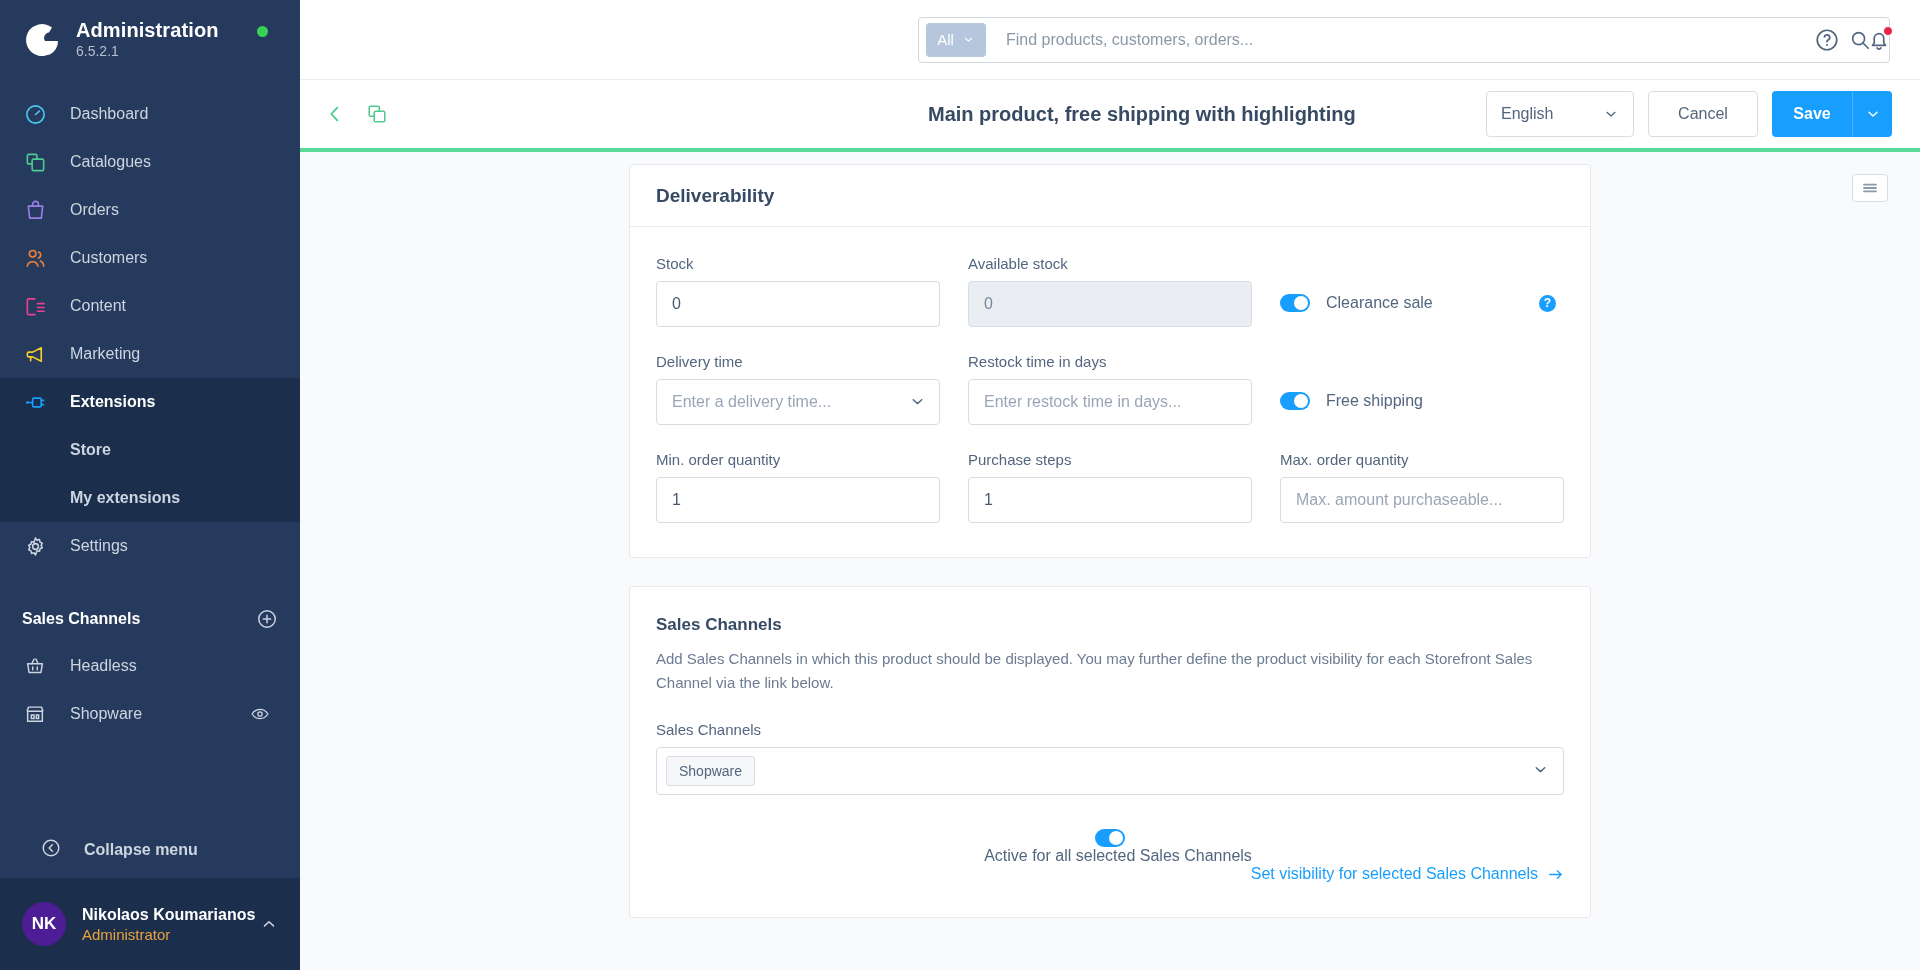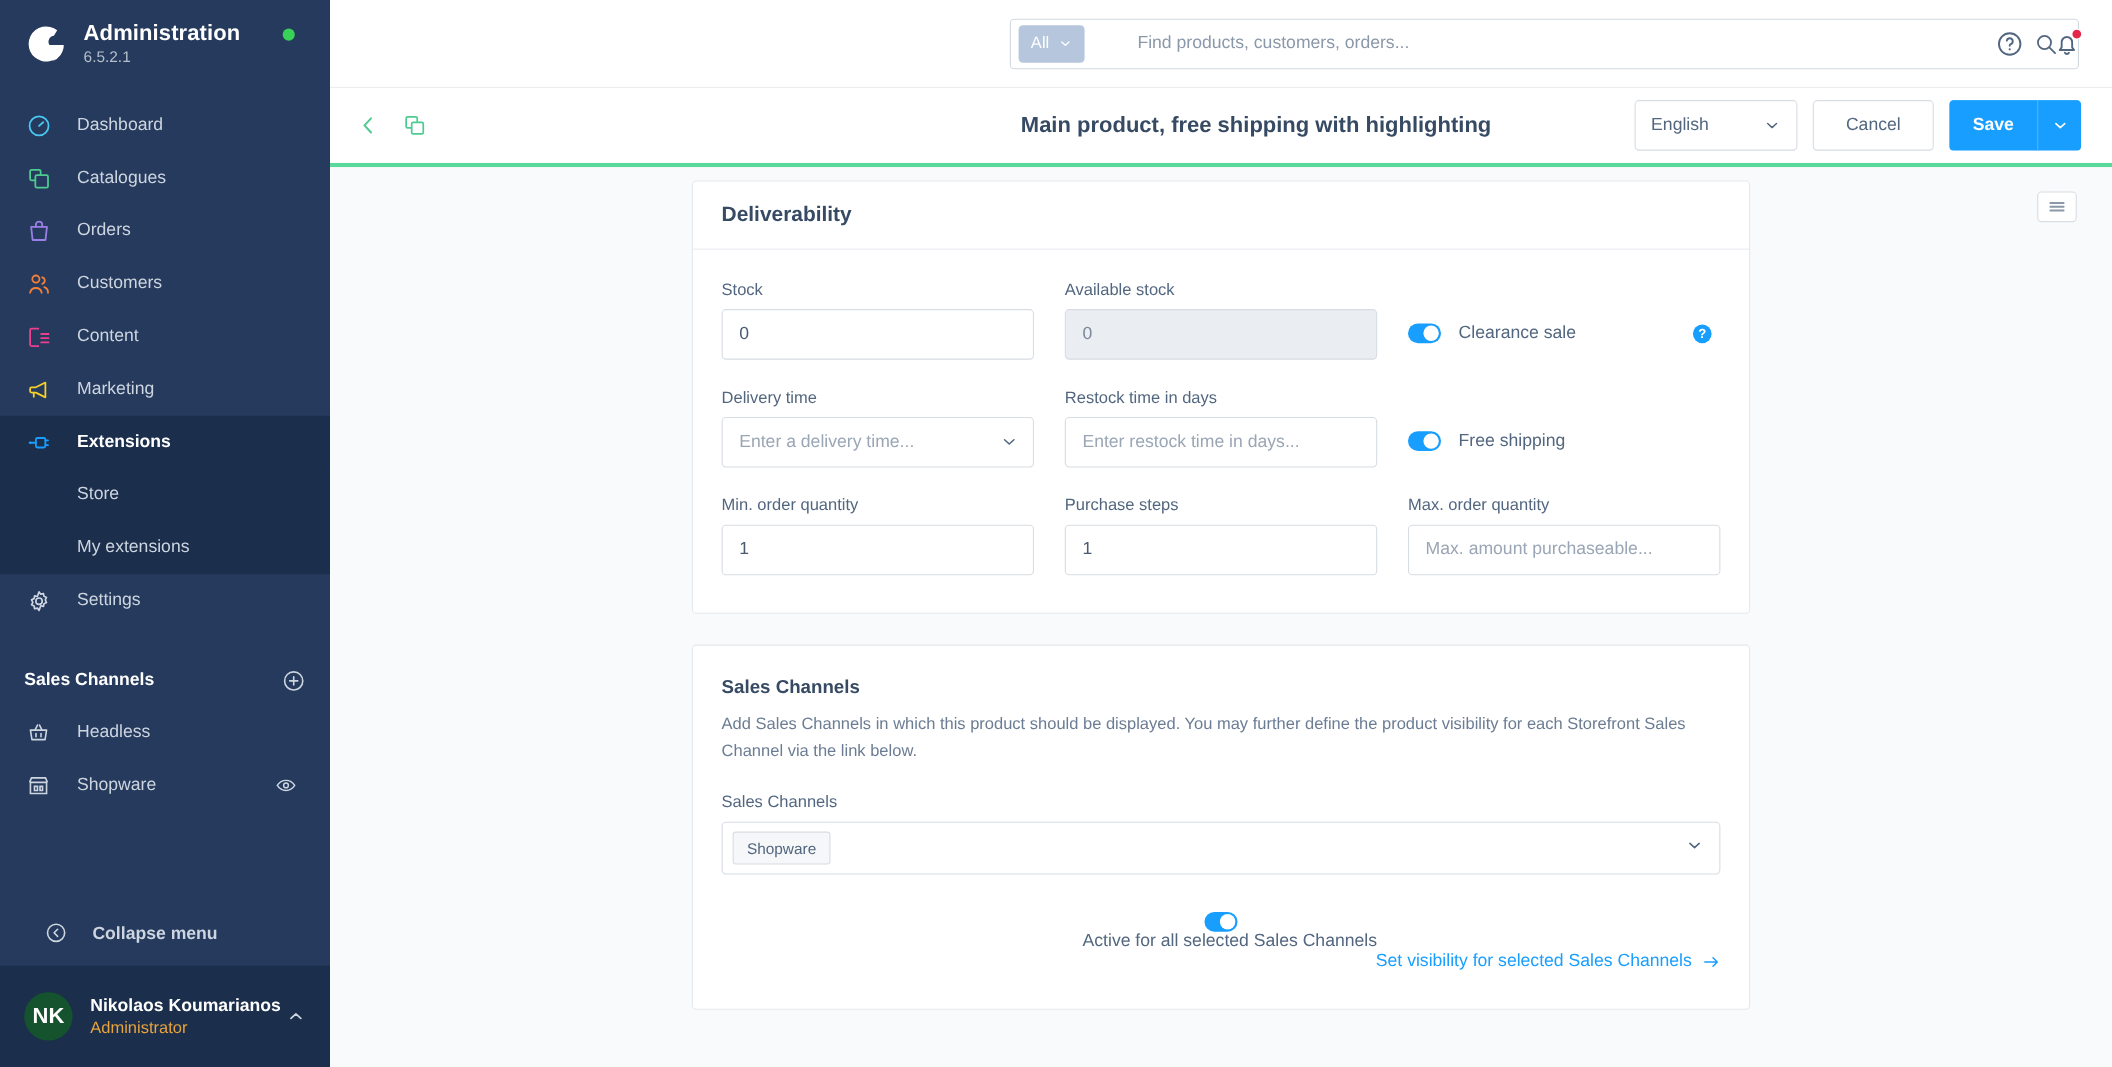--- a/index.html
+++ b/index.html
@@ -49,21 +49,21 @@
     display: flex; align-items: center; justify-content: center;
   }
   .nav-item .lbl {
     color: #cdd5e0; font-size: 16px; margin-left: 22px;
     line-height: 20px; white-space: nowrap;
   }
   .nav-item.active { background: #1b2e4c; }
   .nav-item.active .lbl { color: #ffffff; font-weight: bold; }
   .nav-sub { background: #1b2e4c; }
   .nav-sub .nav-item { height: 48px; padding-left: 70px; }
-  .nav-sub .nav-item .lbl { margin-left: 0; color: #cdd5e0; font-weight: normal; }
+  .nav-sub .nav-item .lbl { margin-left: 0; color: #cdd5e0; font-weight: bold; }
 
   .sb-section {
     color: #ffffff; font-size: 16px; font-weight: bold;
     padding: 0 22px; margin-top: 32px; margin-bottom: 6px;
     height: 34px; display: flex; align-items: center;
     justify-content: space-between;
   }
   .sb-plus { width: 22px; height: 22px; cursor: pointer; }
   .nav-item .trailing {
     position: absolute; right: 30px; display:flex; align-items:center;
@@ -75,44 +75,44 @@
   }
   .collapse-row .lbl { color: #cdd5e0; font-size: 16px; margin-left: 22px; }
 
   .sb-user {
     background: #1b2e4c; height: 92px;
     display: flex; align-items: center; padding: 0 22px;
     cursor: pointer;
   }
   .avatar {
     width: 44px; height: 44px; border-radius: 50%;
-    background: #14532d; color: #ffffff;
+    background: #4c1d95; color: #ffffff;
     display: flex; align-items: center; justify-content: center;
-    font-size: 20px; font-weight: bold; flex-shrink: 0;
+    font-size: 17px; font-weight: bold; flex-shrink: 0;
   }
   .user-meta { margin-left: 16px; flex: 1; }
   .user-name { color: #ffffff; font-size: 16px; font-weight: bold; line-height: 21px; }
   .user-role { color: #e8a33d; font-size: 15px; line-height: 20px; }
   .user-caret { width: 18px; height: 18px; }
 
   
   .main { flex: 1; height: 970px; display: flex; flex-direction: column; min-width: 0; }
 
   .topbar {
     height: 80px; background: #ffffff;
     display: flex; align-items: center;
     border-bottom: 1px solid #eaecef;
     flex-shrink: 0; position: relative;
   }
   .searchwrap {
     position: absolute; left: 618px; width: 972px;
     height: 46px;
     display: flex; align-items: center;
     border: 1px solid #d1d9e0; border-radius: 4px;
-    background: #ffffff; padding: 0 6px 0 7px; gap: 28px;
+    background: #ffffff; padding: 0 6px 0 7px;
   }
   .allbtn {
     height: 34px; min-width: 60px; background: #b5c6dd;
     border-radius: 4px; color: #ffffff; font-size: 15px;
     display: flex; align-items: center; justify-content: center;
     gap: 8px; padding: 0 11px; cursor: pointer; flex-shrink: 0;
   }
   .searchinput {
     border: none; outline: none; flex: 1;
     font-size: 16px; color: #4a5a70; padding-left: 20px;

